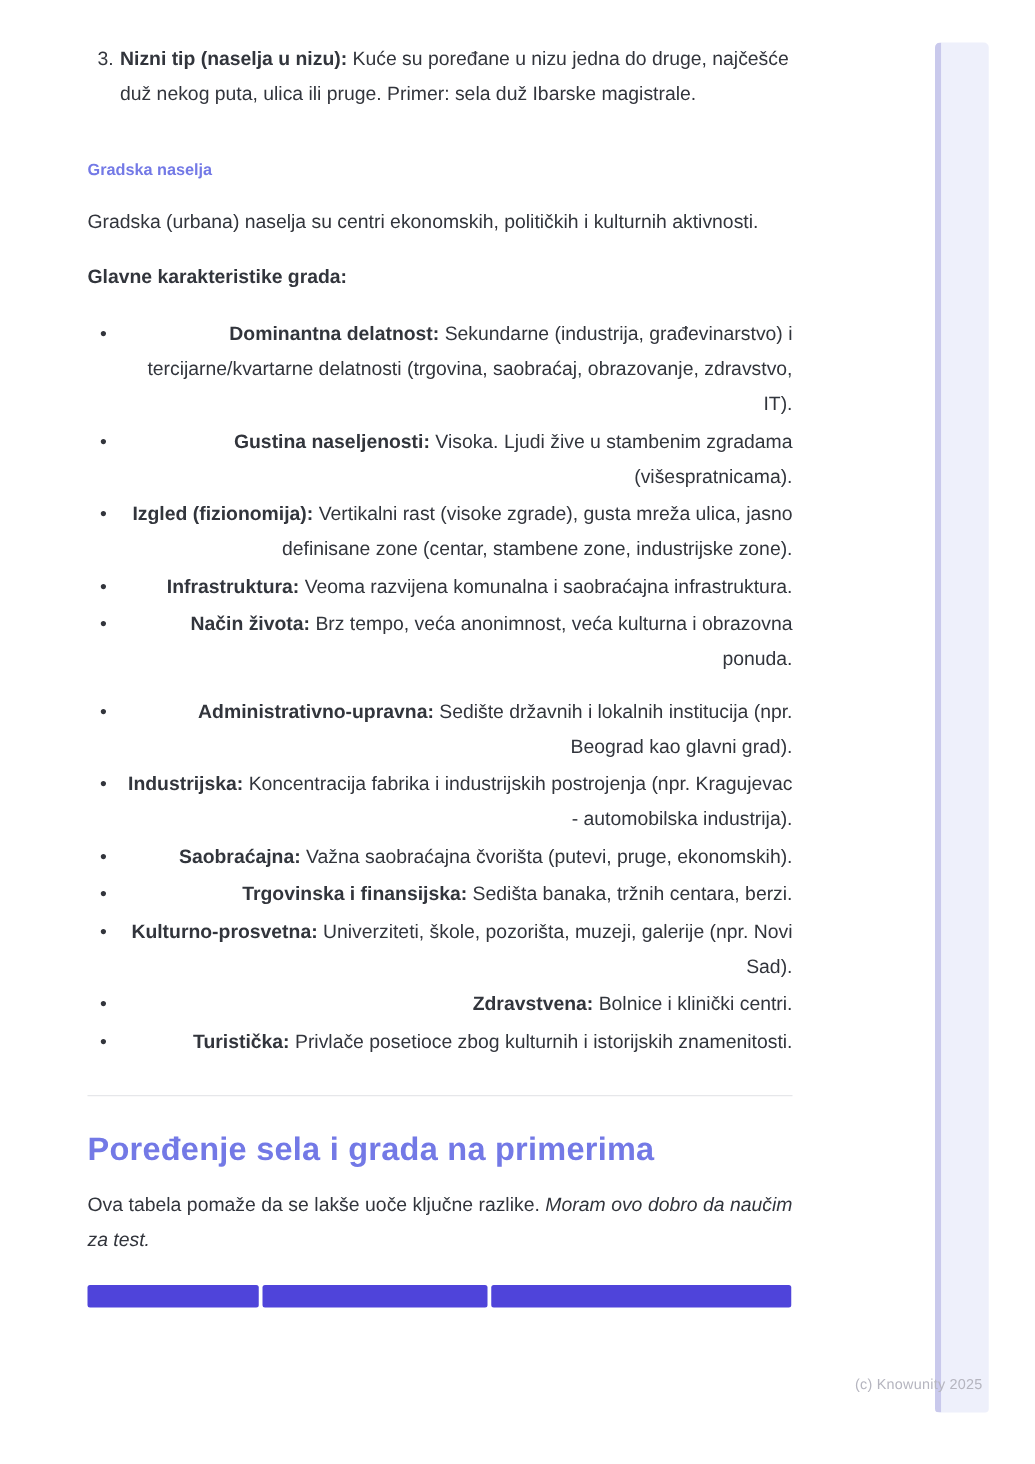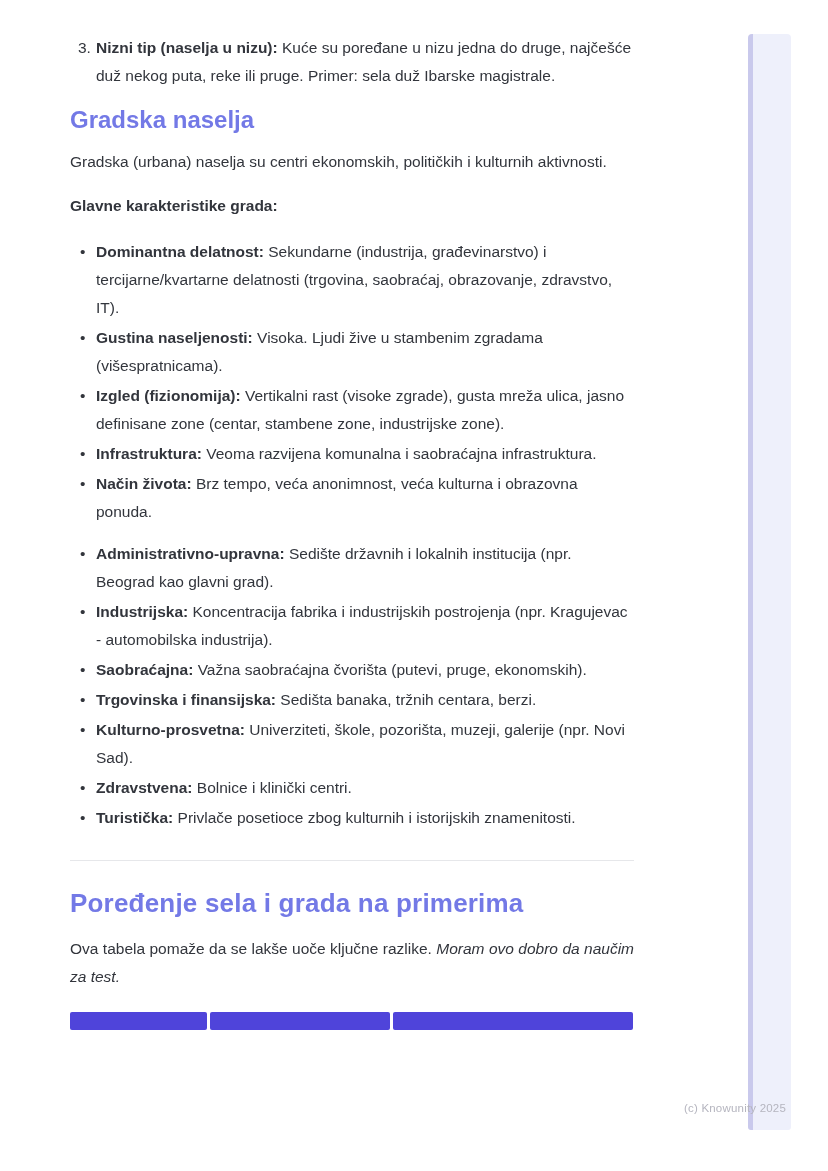--- a/index.html
+++ b/index.html
@@ -36,42 +36,43 @@
   b,strong{font-weight:700;}
   
   .num-row{display:flex;}
   .num{
     min-width:26px;
     padding-left:8px;
   }
   .num-body{flex:1;}
   
   h2.sec{
-    margin-top:16px;
-    font-size:24px;
+    margin-top:32px;
+    font-size:13px;
     line-height:27px;
     font-weight:600;
     color:var(--heading-accent);
   }
   h1.sec{
     margin-top:25px;
     font-size:26px;
     line-height:34px;
     font-weight:700;
     color:var(--heading-accent);
     letter-spacing:0.2px;
   }
   .para{margin-top:15px;}
   .para.tight{margin-top:16px;}
   .para.after-list{margin-top:18px;}
   .justify{text-align:justify;}
   
   ul.bullets{
     list-style:none;
     margin-top:18px;
+    text-align:right;
   }
   ul.bullets.second{margin-top:14px;}
   ul.bullets li{
     position:relative;
     padding-left:26px;
     margin-bottom:2px;
   }
   ul.bullets li::before{
     content:"\2022";
     position:absolute;
@@ -126,21 +127,21 @@
 </style>
 </head>
 <body>
 
 <div class="page">
 
   <div class="content">
 
     <div class="num-row">
       <span class="num">3.</span>
-      <div class="num-body"><strong>Nizni tip (naselja u nizu):</strong> <span>Kuće su poređane u nizu jedna do druge, najčešće duž nekog puta, reke ili pruge. Primer: sela duž Ibarske magistrale.</span></div>
+      <div class="num-body"><strong>Nizni tip (naselja u nizu):</strong> <span>Kuće su poređane u nizu jedna do druge, najčešće duž nekog puta, ulica ili pruge. Primer: sela duž Ibarske magistrale.</span></div>
     </div>
 
     <h2 class="sec">Gradska naselja</h2>
 
     <p class="para">Gradska (urbana) naselja su centri ekonomskih, političkih i kulturnih aktivnosti.</p>
 
     <p class="para tight"><strong>Glavne karakteristike grada:</strong></p>
 
     <ul class="bullets">
       <li><strong>Dominantna delatnost:</strong> <span>Sekundarne (industrija, građevinarstvo) i tercijarne/kvartarne delatnosti (trgovina, saobraćaj, obrazovanje, zdravstvo, IT).</span></li>

